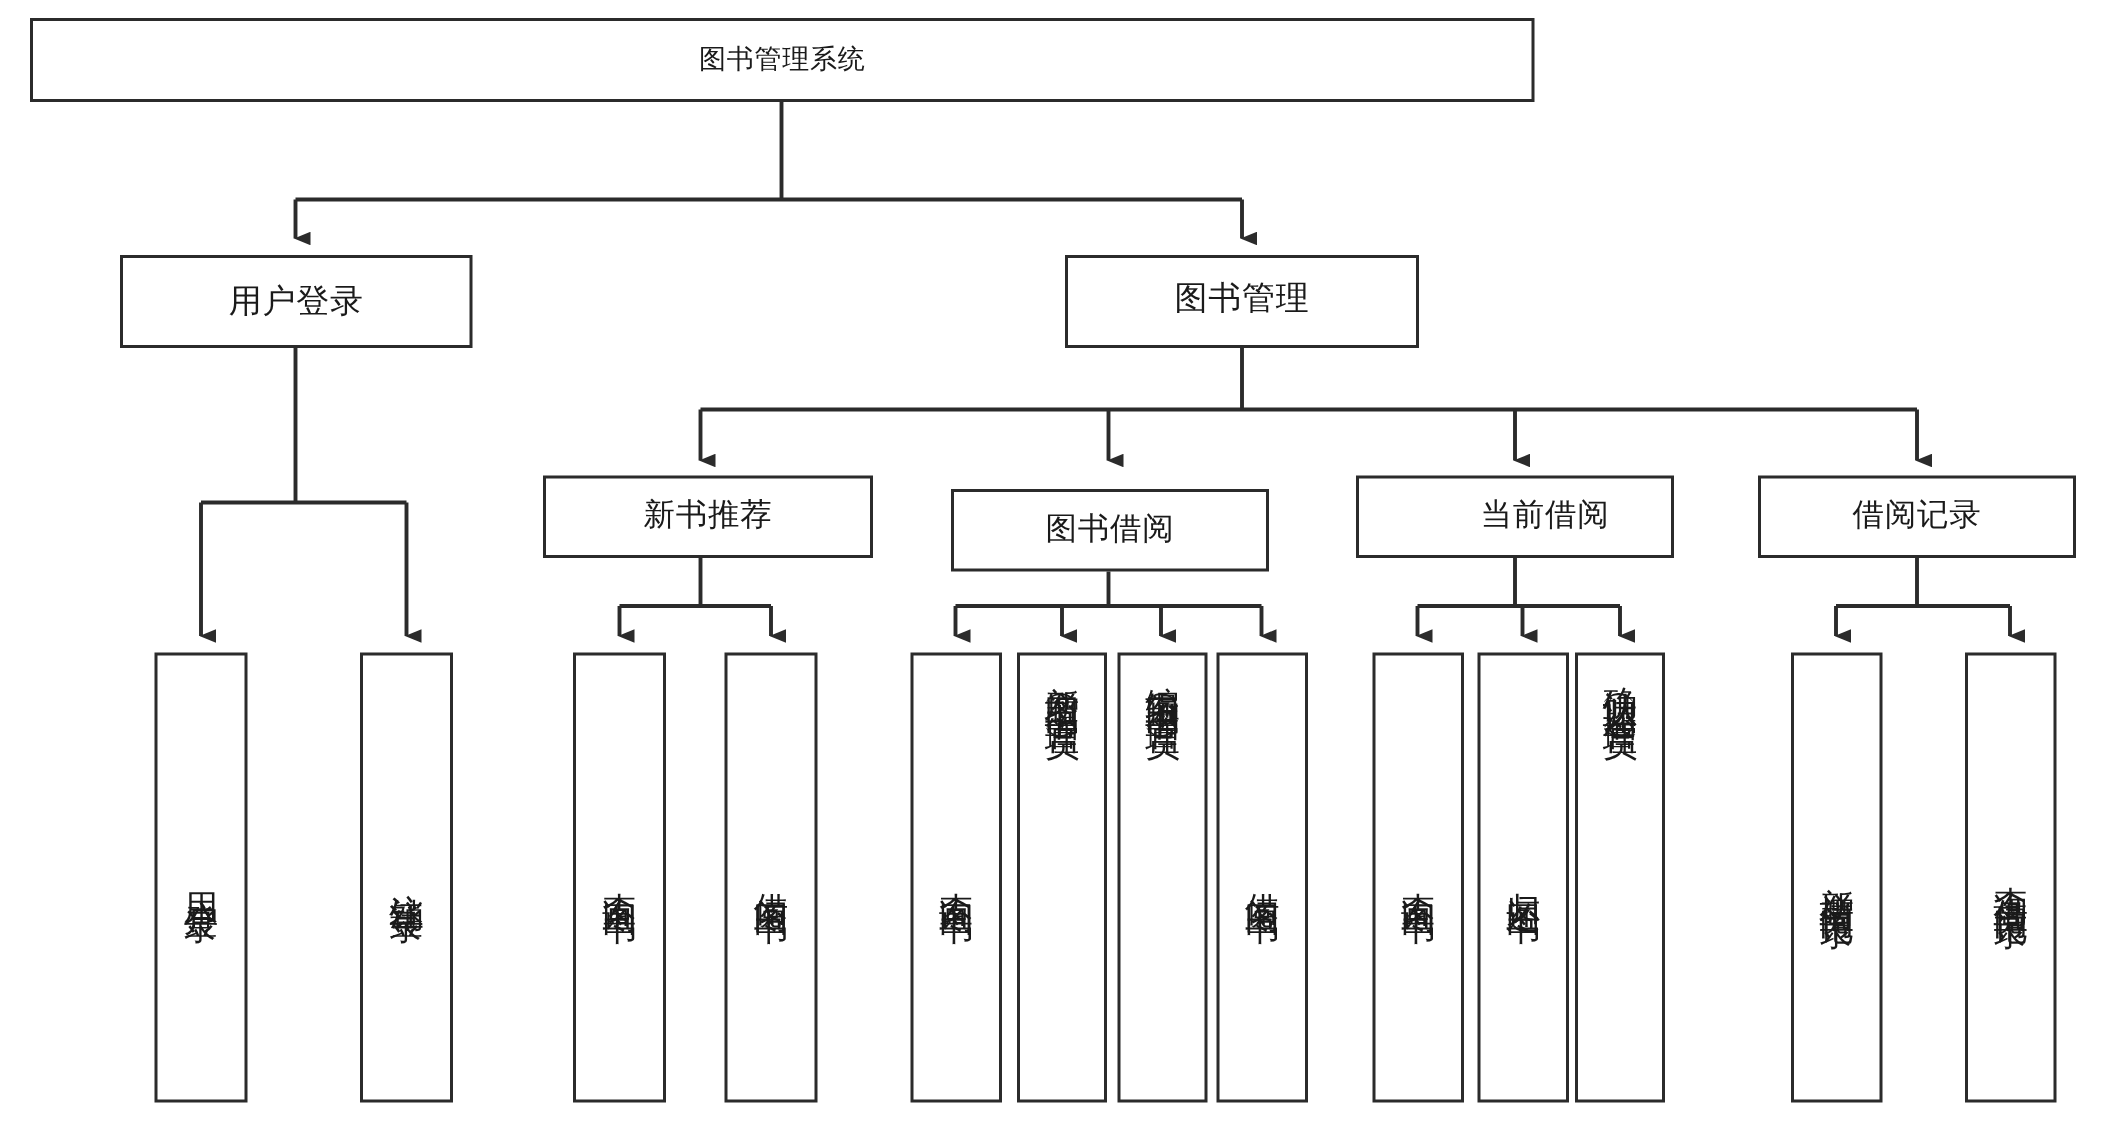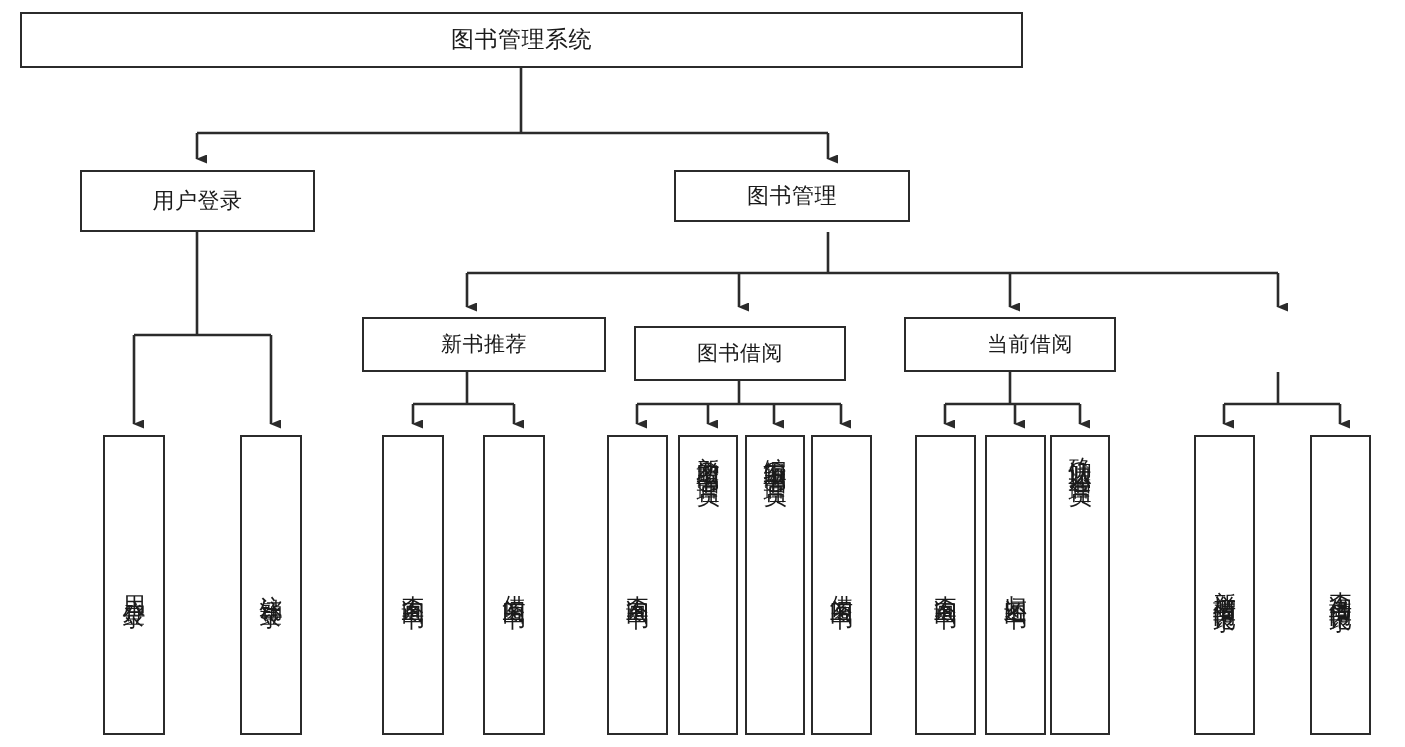--- a/index.html
+++ b/index.html
@@ -35,21 +35,21 @@
     justify-content: center;
     overflow: hidden;
   }
   .node-label {
     color: #1a1a1a;
     text-align: center;
     line-height: 1.18;
     white-space: nowrap;
     letter-spacing: 0.5px;
   }
-  .node-root .node-label { font-size: 23px; }
+  .node-root .node-label { font-size: 18px; }
   .node-l1 .node-label { font-size: 22px; }
   .node-l2 .node-label { font-size: 21px; }
   .node-leaf {
     align-items: flex-start;
     justify-content: center;
     padding-top: 0;
   }
   .node-leaf .node-label {
     writing-mode: vertical-rl;
     text-orientation: upright;
@@ -143,33 +143,36 @@
     </g>
   </svg>
 
   <div class="node-box node-root" style="left:20px; top:12px; width:1003px; height:56px;">
     <span class="node-label">图书管理系统</span>
   </div>
 
   <div class="node-box node-l1" style="left:80px; top:170px; width:235px; height:62px;">
     <span class="node-label">用户登录</span>
   </div>
-  <div class="node-box node-l1" style="left:674px; top:170px; width:236px; height:52px;">
+  <div class="node-box node-l1" style="left:710px; top:170px; width:236px; height:62px;font-family:Liberation Mono, monospace;">
     <span class="node-label">图书管理</span>
   </div>
 
-  <div class="node-box node-l2" style="left:362px; top:317px; width:244px; height:55px;">
+  <div class="node-box node-l2" style="left:362px; top:317px; width:220px; height:55px;">
     <span class="node-label">新书推荐</span>
   </div>
   <div class="node-box node-l2" style="left:634px; top:326px; width:212px; height:55px;">
     <span class="node-label">图书借阅</span>
   </div>
   <div class="node-box node-l2" style="left:904px; top:317px; width:212px; height:55px;padding-left:40px;">
     <span class="node-label">当前借阅</span>
   </div>
+  <div class="node-box node-l2" style="left:1172px; top:317px; width:212px; height:55px;">
+    <span class="node-label">借阅记录</span>
+  </div>
 
   <div class="node-box node-leaf leaf-center" style="left:103px; top:435px; width:62px; height:300px;">
     <span class="node-label">用户登录</span>
   </div>
   <div class="node-box node-leaf leaf-center" style="left:240px; top:435px; width:62px; height:300px;">
     <span class="node-label">注销登录</span>
   </div>
 
   <div class="node-box node-leaf leaf-center" style="left:382px; top:435px; width:62px; height:300px;">
     <span class="node-label">查询图书</span>

